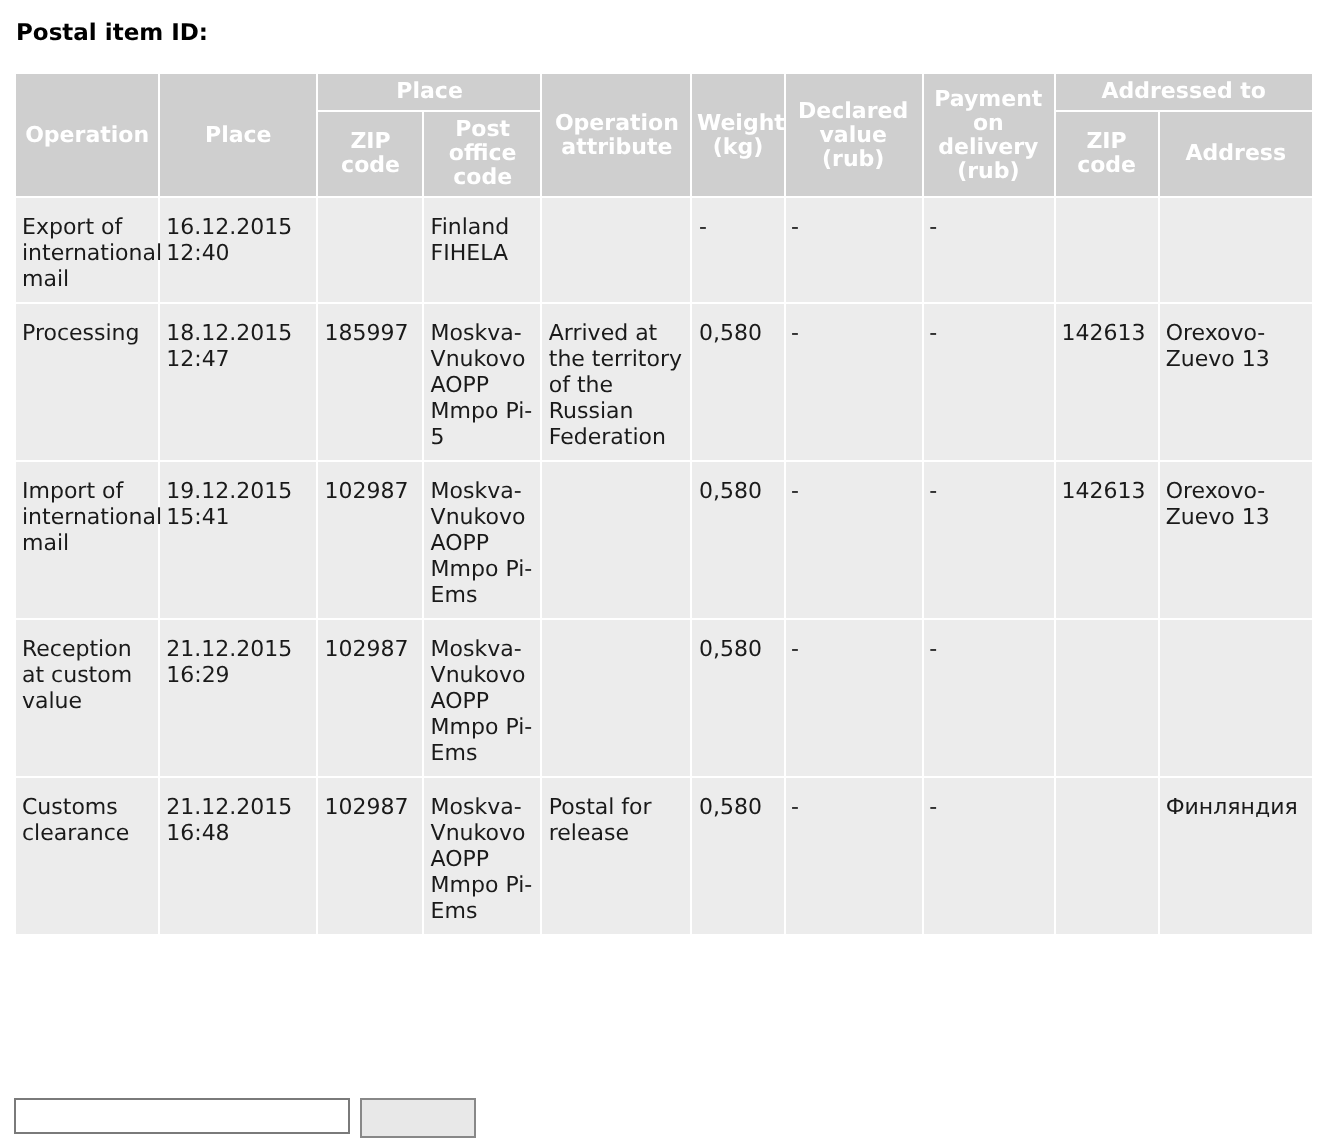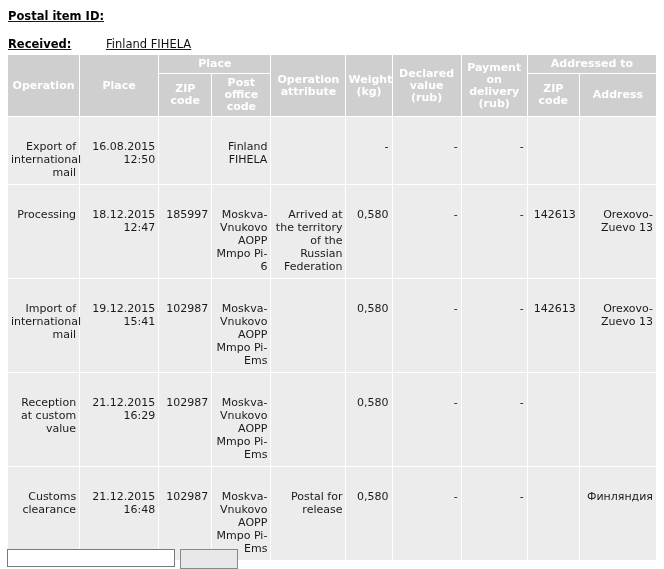--- a/index.html
+++ b/index.html
@@ -7,21 +7,21 @@
     width:664px;height:569px;
     background:#ffffff;
     font-family:"DejaVu Sans","Liberation Sans",sans-serif;
     font-size:11px;color:#1a1a1a;
     overflow:hidden;
   }
   .page{position:relative;width:664px;height:569px;}
 
   
   .summary{padding:8px 0 0 8px;}
-  .sum-row{display:flex;align-items:flex-end;margin-bottom:2px;text-decoration:underline;}
+  .sum-row{display:flex;align-items:flex-end;margin-bottom:2px;}
   .sum-label{
     font-weight:bold;font-size:11.5px;color:#000;
     width:98px;flex:0 0 98px;line-height:16px;
   }
   .sum-value{font-size:11.5px;color:#111;line-height:16px;}
   .sum-row.r1{margin-bottom:1px;}
   .sum-spacer{height:11px;}
 
   
   .tbl-wrap{padding:0 7px;}
@@ -39,23 +39,23 @@
     font-weight:bold;
     text-align:center;
     vertical-align:middle;
     padding:3px 2px;
     line-height:12px;
   }
   table.track td{
     background:#ececec;
     color:#1a1a1a;
     font-size:11px;
-    text-align:right;
+    text-align:left;
     vertical-align:top;
-    padding:23px 3px 5px 3px;
+    padding:8px 3px 5px 3px;
     line-height:13px;
   }
   td.lnk{color:#2b4fa0;}
   td.lnk span{cursor:pointer;}
 
   
   col.c-op{width:71px;}
   col.c-date{width:78px;}
   col.c-zip{width:52px;}
   col.c-office{width:58px;}
@@ -93,24 +93,20 @@
 </head>
 <body>
 
 <div class="page">
 
   <div class="summary">
     <div class="sum-row r1">
       <div class="sum-label">Postal item ID:</div>
     </div>
     <div class="sum-spacer"></div>
-    <div class="sum-row">
-      <div class="sum-label">Received:</div>
-      <div class="sum-value">Finland FIHELA</div>
-    </div>
   </div>
 
   <div class="tbl-wrap">
     <table class="track">
       <colgroup>
         <col class="c-op">
           <col class="c-date">
           <col class="c-zip">
           <col class="c-office">
         <col class="c-attr">
@@ -134,35 +130,35 @@
         <tr>
           <th>ZIP code</th>
           <th>Post office code</th>
           <th>ZIP code</th>
           <th>Address</th>
         </tr>
       </thead>
       <tbody id="tbody">
           <tr>
             <td>Export of international mail</td>
-            <td>16.08.2015 12:50</td>
+            <td>16.12.2015 12:40</td>
             <td></td>
             <td>Finland FIHELA</td>
             <td></td>
             <td>-</td>
             <td>-</td>
             <td>-</td>
             <td></td>
             <td></td>
           </tr>
           <tr>
             <td>Processing</td>
             <td>18.12.2015 12:47</td>
             <td>185997</td>
-            <td>Moskva-Vnukovo AOPP Mmpo Pi-6</td>
+            <td>Moskva-Vnukovo AOPP Mmpo Pi-5</td>
             <td>Arrived at the territory of the Russian Federation</td>
             <td>0,580</td>
             <td>-</td>
             <td>-</td>
             <td>142613</td>
             <td>Orexovo-Zuevo 13</td>
           </tr>
           <tr>
             <td>Import of international mail</td>
             <td>19.12.2015 15:41</td>

